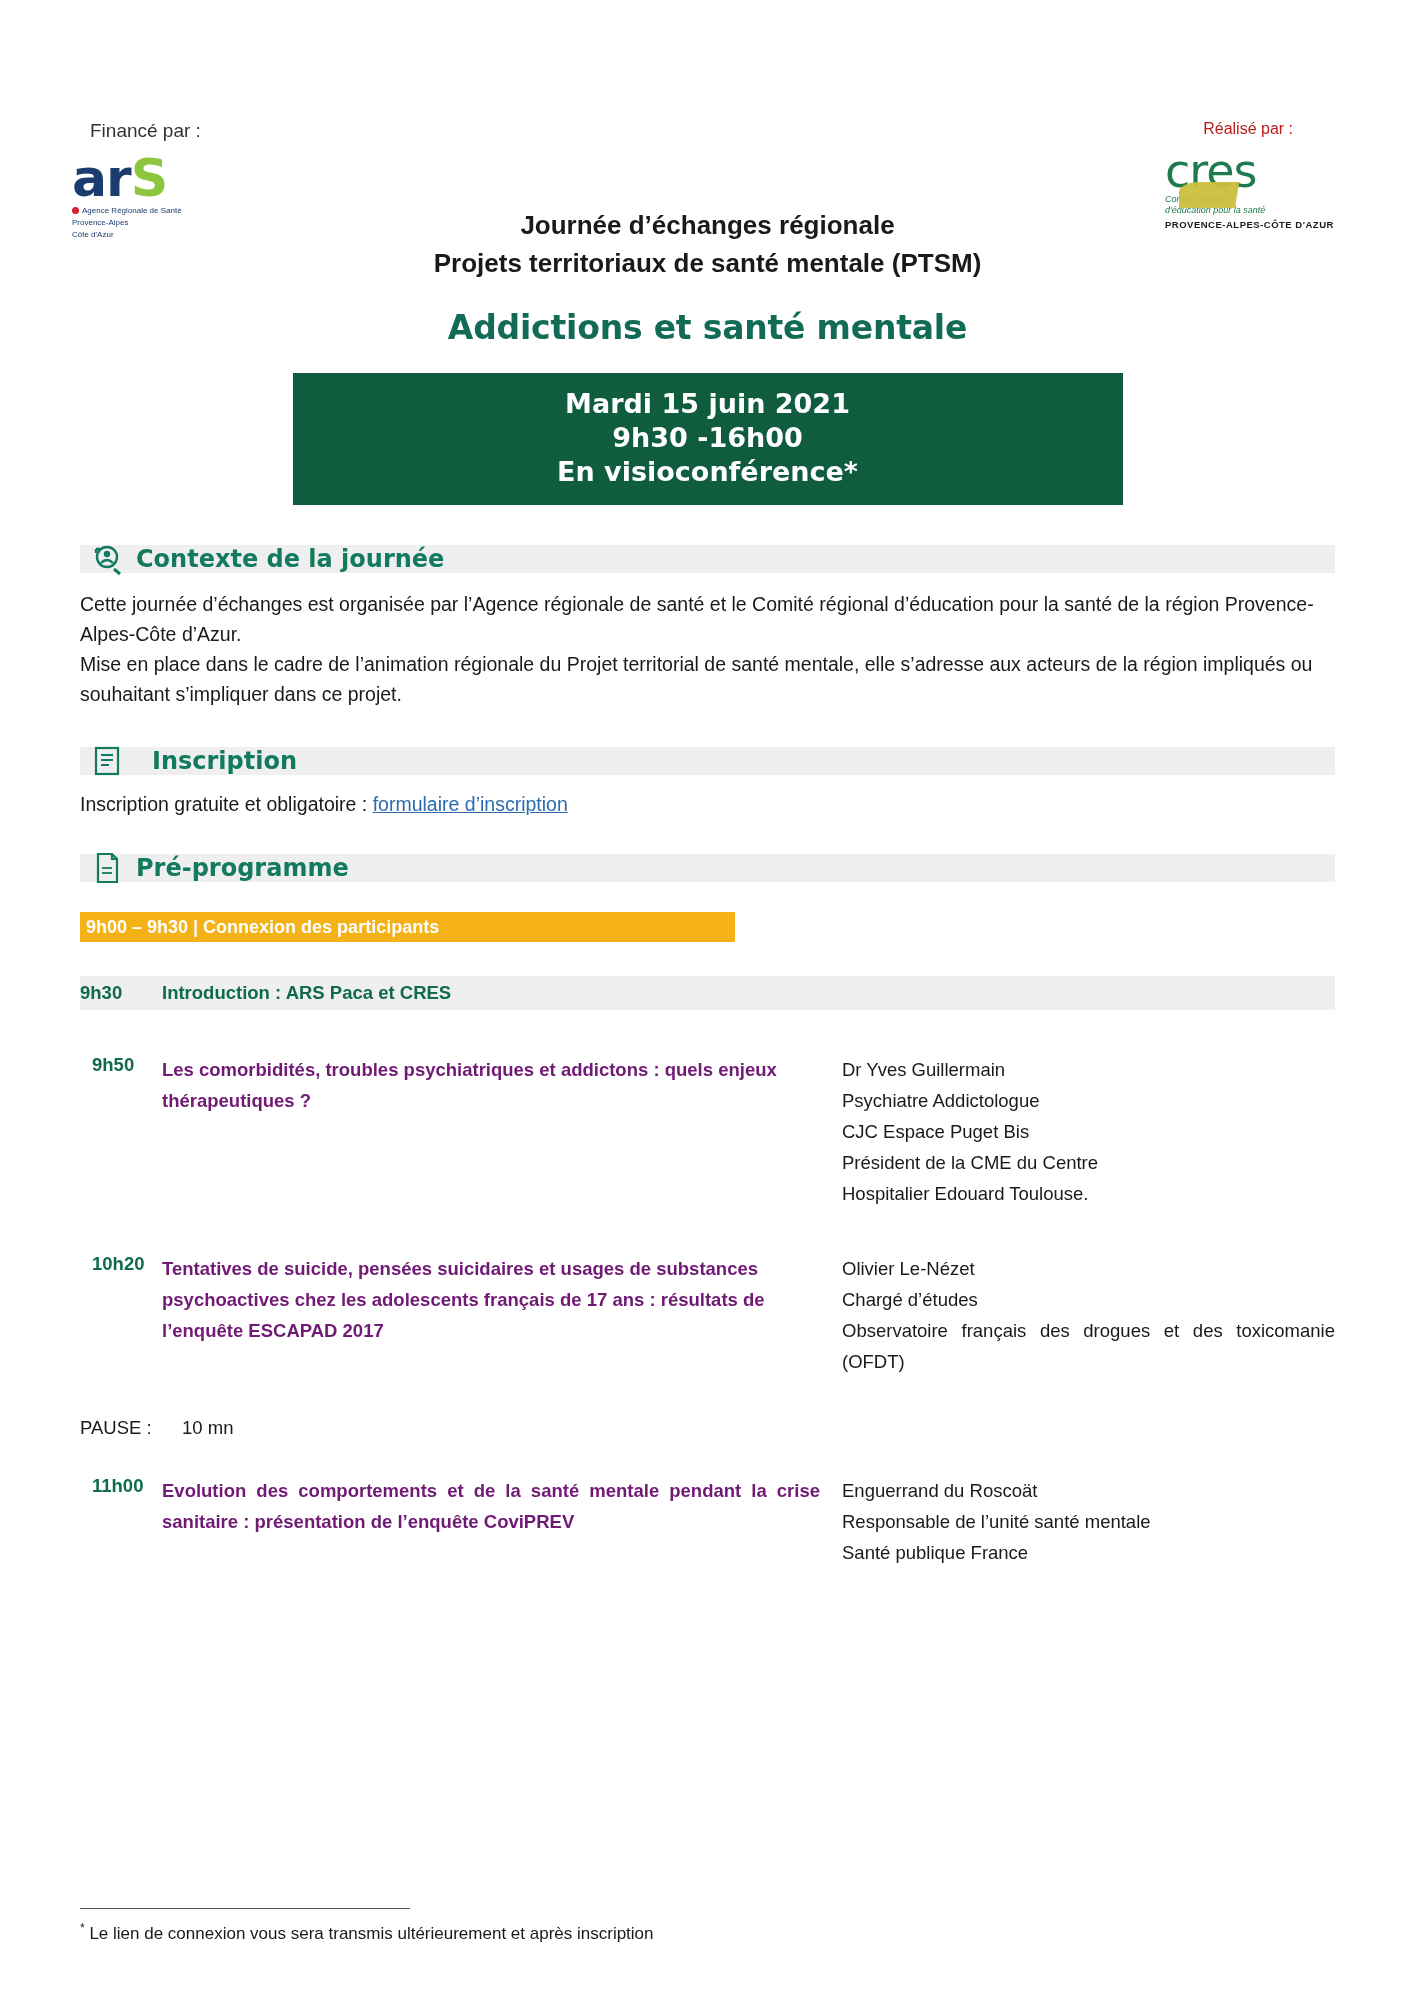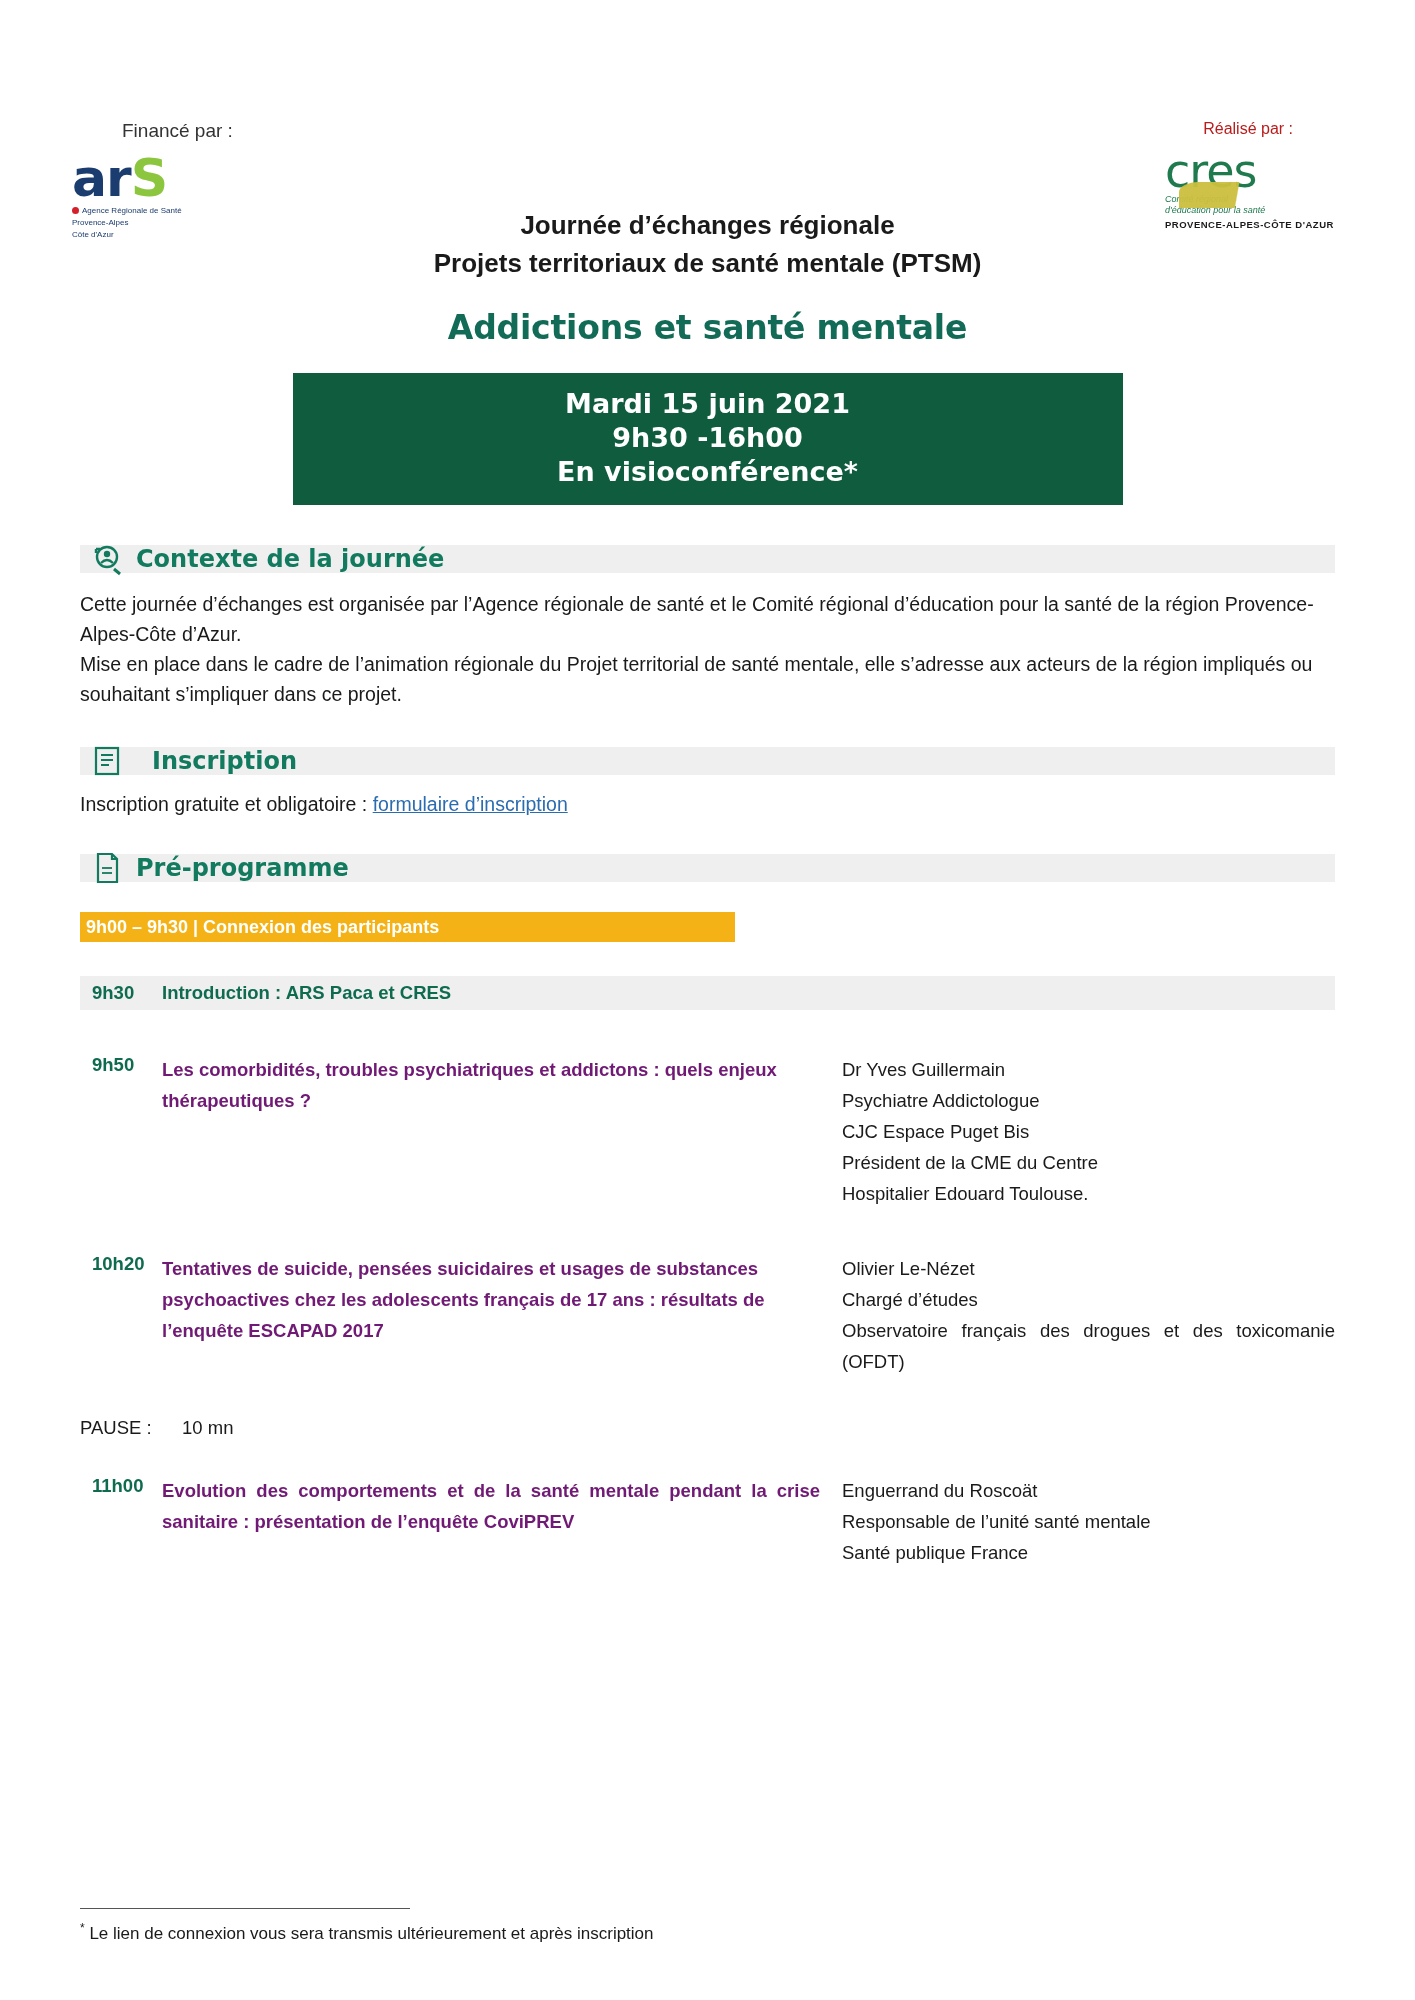--- a/index.html
+++ b/index.html
@@ -27,21 +27,20 @@
   .header {
     position: relative;
     height: 190px;
   }
   .financed-label {
     position: absolute;
     left: 90px;
     top: 120px;
     font-size: 19px;
     color: #333;
-    margin-left: 32px;
   }
   .realized-label {
     position: absolute;
     right: 122px;
     top: 120px;
     font-size: 16px;
     color: #b91c1c;
   }
 
   
@@ -223,21 +222,21 @@
   .prog-intro {
     margin-top: 34px;
     background: #efefef;
     height: 34px;
     display: flex;
     align-items: center;
     font-size: 18.5px;
     font-weight: bold;
     color: #0f6b4f;
   }
-  .prog-intro .t { width: 82px; padding-left: 12px; box-sizing: border-box;}
+  .prog-intro .t { width: 82px; box-sizing: border-box;}
   .prog-row {
     display: flex;
     margin-top: 44px;
   }
   .prog-row .time {
     width: 82px;
     flex: 0 0 82px;
     padding-left: 12px;
     box-sizing: border-box;
     font-size: 18.5px;

